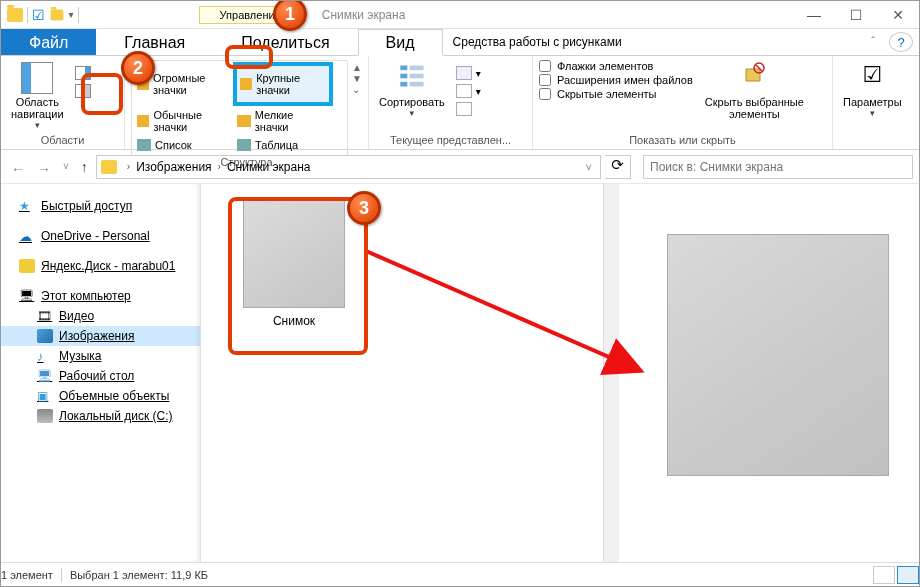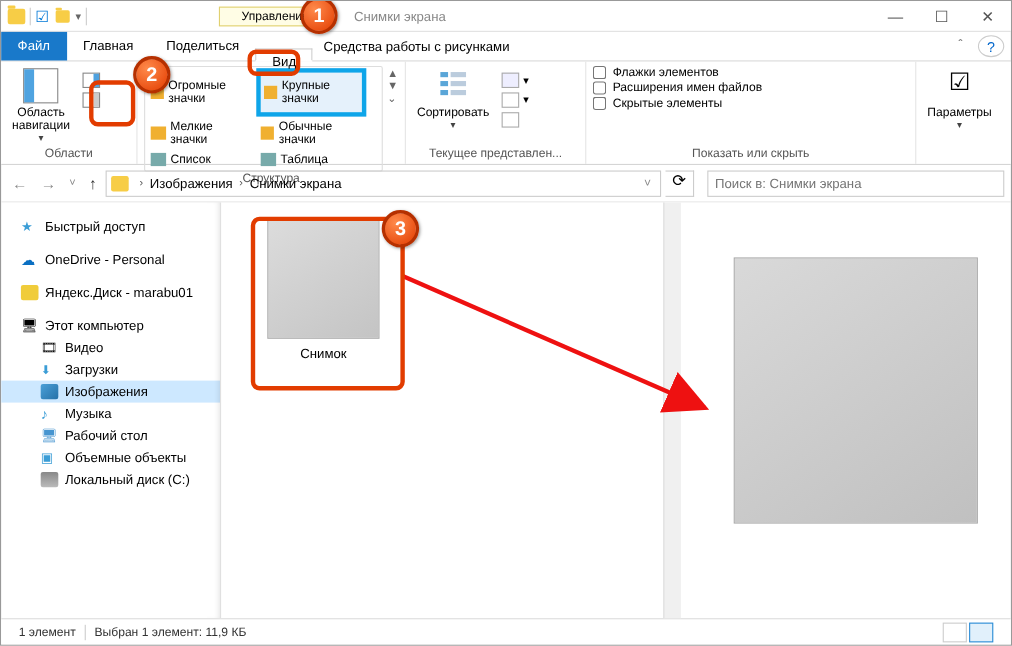--- a/index.html
+++ b/index.html
@@ -11,23 +11,23 @@
 .qat .folder-icon::before { content:''; position:absolute; top:-3px; left:0; width:7px; height:3px; background:#f7cd46; border-radius:1px; }
 .qat .sep { width:1px; height:16px; background:#ccc; }
 .qat .check { color:#0078d7; font-size:14px; }
 .qat .chev { font-size:10px; color:#666; }
 .titlebar .context-tab { background: #fffde5; border: 1px solid #e0d070; padding: 2px 20px; font-size: 11px; margin-left: 114px; }
 .titlebar .title { margin-left: 20px; font-size: 12px; color: #888; }
 .titlebar .wincontrols { margin-left: auto; display: flex; }
 .titlebar .wincontrols button { width: 42px; height: 28px; background: none; border: none; font-size: 14px; color: #555; }
 
 .menubar { height: 27px; display: flex; align-items: stretch; border-bottom: 1px solid #d0d0d0; }
-.menubar .tab { padding: 4px 14px 4px; font-size: 12px; border: 1px solid transparent; position: relative; }
+.menubar .tab { padding: 4px 27px 4px; font-size: 16px; border: 1px solid transparent; position: relative; }
 .menubar .tab.file { background: #1979ca; color: #fff; }
-.menubar .tab.active { border-color: #cfcfcf; border-bottom: 2px solid #fff; background: #fff; margin-bottom: -1px; z-index: 4; margin-top: 15px; }
+.menubar .tab.active { border-color: #cfcfcf; border-bottom: 2px solid #fff; background: #fff; margin-bottom: -1px; z-index: 4; }
 .menubar .context-menu { font-size: 12px; padding: 6px 10px; }
 .menubar .spacer { flex: 1; }
 .menubar .help { width: 24px; text-align: center; font-size: 13px; padding-top: 4px; color: #0066cc; border: 1px solid #ccc; border-radius: 50%; height: 20px; line-height: 12px; margin: 3px 6px 0; }
 .menubar .chev2 { font-size: 11px; color: #666; padding: 6px 8px; }
 
 .ribbon { height: 94px; border-bottom: 1px solid #d5d5d5; background: #fff; display: flex; }
 .rgroup { border-right: 1px solid #e5e5e5; height: 100%; display: flex; flex-direction: column; }
 .rgroup .body { flex: 1; display: flex; align-items: flex-start; padding: 4px 6px 0; gap: 4px; }
 .rgroup .label { text-align: center; font-size: 11px; color: #555; padding-bottom: 3px; }
 .bigbtn { text-align: center; font-size: 11px; padding: 2px 4px; }
@@ -48,39 +48,39 @@
 
 .addressbar { height: 34px; display: flex; align-items: center; padding: 4px 6px; gap: 4px; border-bottom: 1px solid #e8e8e8; }
 .addressbar .navbtn { font-size: 14px; color:#888; padding: 0 4px; }
 .addressbar .navbtn.enabled { color: #333; }
 .addressbar .path { flex: 1; height: 24px; border: 1px solid #ccc; display: flex; align-items: center; padding: 0 4px; font-size: 12px; }
 .addressbar .path .fic { width: 16px; height: 14px; background:#f7cd46; border-radius:2px; margin-right:4px; }
 .addressbar .crumb-sep { margin: 0 6px; font-size: 10px; color:#555; }
 .addressbar .refresh { border: 1px solid #ccc; border-left: none; height: 24px; width: 26px; text-align: center; line-height: 18px; font-size: 15px; }
 .addressbar .search { width: 270px; height: 24px; border: 1px solid #ccc; padding: 0 6px; font-size: 12px; color: #888; margin-left: 8px; }
 
-.content { display: flex; height: calc(100% - 28px - 27px - 94px - 34px - 24px); }
+.content { display: flex; height: calc(100% - 28px - 27px - 94px - 34px - 24px); text-decoration: underline; }
 .navpane { width: 200px; border-right: 1px solid #e0e0e0; padding: 12px 0 0 0; font-size: 12px; overflow: hidden; position: relative; }
 .navpane::after { content:''; position:absolute; right:0; top:0; width:12px; height:100%; box-shadow: inset -4px 0 6px -4px rgba(0,0,0,.15); }
 .navitem { display: flex; align-items: center; gap: 6px; padding: 3px 6px 3px 18px; }
 .navitem.indent { padding-left: 36px; }
 .navitem.active { background: #cde8ff; }
 .navitem .nic { width: 16px; height: 14px; }
 .navspacer { height: 10px; }
 
 .filespane { flex: 1; position: relative; }
 .filespane .scroll { position:absolute; right:0; top:0; bottom:0; width:16px; background:#f0f0f0; border-left:1px solid #ddd; }
 .file-thumb { position: absolute; left: 30px; top: 8px; width: 126px; height: 148px; text-align: center; }
 .file-thumb .pic { width: 102px; height: 110px; margin: 6px auto 4px; background: linear-gradient(145deg,#dcdcdc,#c4c4c4); border: 1px solid #aaa; }
 .file-thumb .caption { font-size: 12px; padding-top: 2px; }
 
 .preview { width: 300px; position: relative; }
 .preview .img { position: absolute; left: 48px; top: 50px; width: 222px; height: 242px; background: linear-gradient(145deg,#d9d9d9,#c0c0c0); border: 1px solid #aaa; }
 
-.statusbar { height: 24px; border-top: 1px solid #ddd; display: flex; align-items: center; font-size: 11px; padding: 0 16px; color: #333; background: #fff; }
+.statusbar { height: 24px; border-top: 1px solid #ddd; display: flex; align-items: center; font-size: 11px; padding: 0 0; color: #333; background: #fff; }
 .statusbar .sep { width:1px; height:14px; background:#ccc; margin: 0 8px; }
 .statusbar .viewbtns { margin-left: auto; display:flex; gap:2px; }
 .statusbar .viewbtns .vb { width:22px; height:18px; border:1px solid #ccc; }
 .statusbar .viewbtns .vb.act { border-color:#2b8cd6; background:#e1f0fb; }
 
 .badge { position: absolute; width: 34px; height: 34px; border-radius: 50%; background: radial-gradient(circle at 35% 30%, #ff8a4b, #e23c00); border: 3px solid #b53000; color: #fff; font-weight: bold; font-size: 18px; display: flex; align-items: center; justify-content: center; box-shadow: 1px 1px 3px rgba(0,0,0,.4); z-index: 20; }
 .hilite { position: absolute; border: 4px solid #e23c00; border-radius: 8px; z-index: 19; pointer-events: none; }
 
 .arrow-svg { position: absolute; left: 350px; top: 230px; z-index: 18; pointer-events: none; }
 
@@ -160,25 +160,25 @@
         <div class="opt">
             <span class="lic" style="background:#f0b030"></span>
             <span>Огромные значки</span>
           </div>
         <div class="opt selected">
             <span class="lic" style="background:#f0b030"></span>
             <span>Крупные значки</span>
           </div>
         <div class="opt">
             <span class="lic" style="background:#f0b030"></span>
+            <span>Обычные значки</span>
+          </div>
+        <div class="opt">
+            <span class="lic" style="background:#f0b030"></span>
             <span>Мелкие значки</span>
-          </div>
-        <div class="opt">
-            <span class="lic" style="background:#f0b030"></span>
-            <span>Обычные значки</span>
           </div>
         <div class="opt">
             <span class="lic" style="background:#7aa"></span>
             <span>Список</span>
           </div>
         <div class="opt">
             <span class="lic" style="background:#7aa"></span>
             <span>Таблица</span>
           </div>
       </div>
@@ -233,20 +233,29 @@
           </label>
         <label class="row">
             <input type="checkbox" style="">
             <span>Расширения имен файлов</span>
           </label>
         <label class="row">
             <input type="checkbox" style="">
             <span>Скрытые элементы</span>
           </label>
       </div>
+      <div class="bigbtn" style="margin-left:4px">
+        <div class="iconbox" style="border:none"><svg width="28" height="24" viewBox="0 0 24 24">
+              <path d="M4 7h14v12H4z" fill="#e8c85a" stroke="#b89020"></path>
+              <circle cx="17" cy="6" r="5" fill="none" stroke="#c22" stroke-width="1.5"></circle>
+              <path d="M14 3l6 6" stroke="#c22" stroke-width="1.5"></path>
+            </svg></div>
+        <div style="white-space:pre-line">Скрыть выбранные
+элементы</div>
+      </div>
     </div>
     <div class="label">Показать или скрыть</div>
   </div>
 
   <div class="rgroup" style="flex:1;border-right:none">
     <div class="body">
       <div class="bigbtn">
         <div class="iconbox" style="border:none;font-size:22px">☑</div>
         <div>Параметры</div>
           <div class="chv">▾</div>
@@ -292,24 +301,20 @@
       </div>
     <div class="navspacer"></div>
     <div class="navitem">
         <span class="nic ic-pc"></span>
         <span>Этот компьютер</span>
       </div>
     <div class="navitem indent">
         <span class="nic ic-video"></span>
         <span>Видео</span>
       </div>
-    <div class="navitem indent">
-        <span class="nic ic-down"></span>
-        <span>Загрузки</span>
-      </div>
     <div class="navitem indent active">
         <span class="nic ic-img"></span>
         <span>Изображения</span>
       </div>
     <div class="navitem indent">
         <span class="nic ic-mus"></span>
         <span>Музыка</span>
       </div>
     <div class="navitem indent">
         <span class="nic ic-desk"></span>

